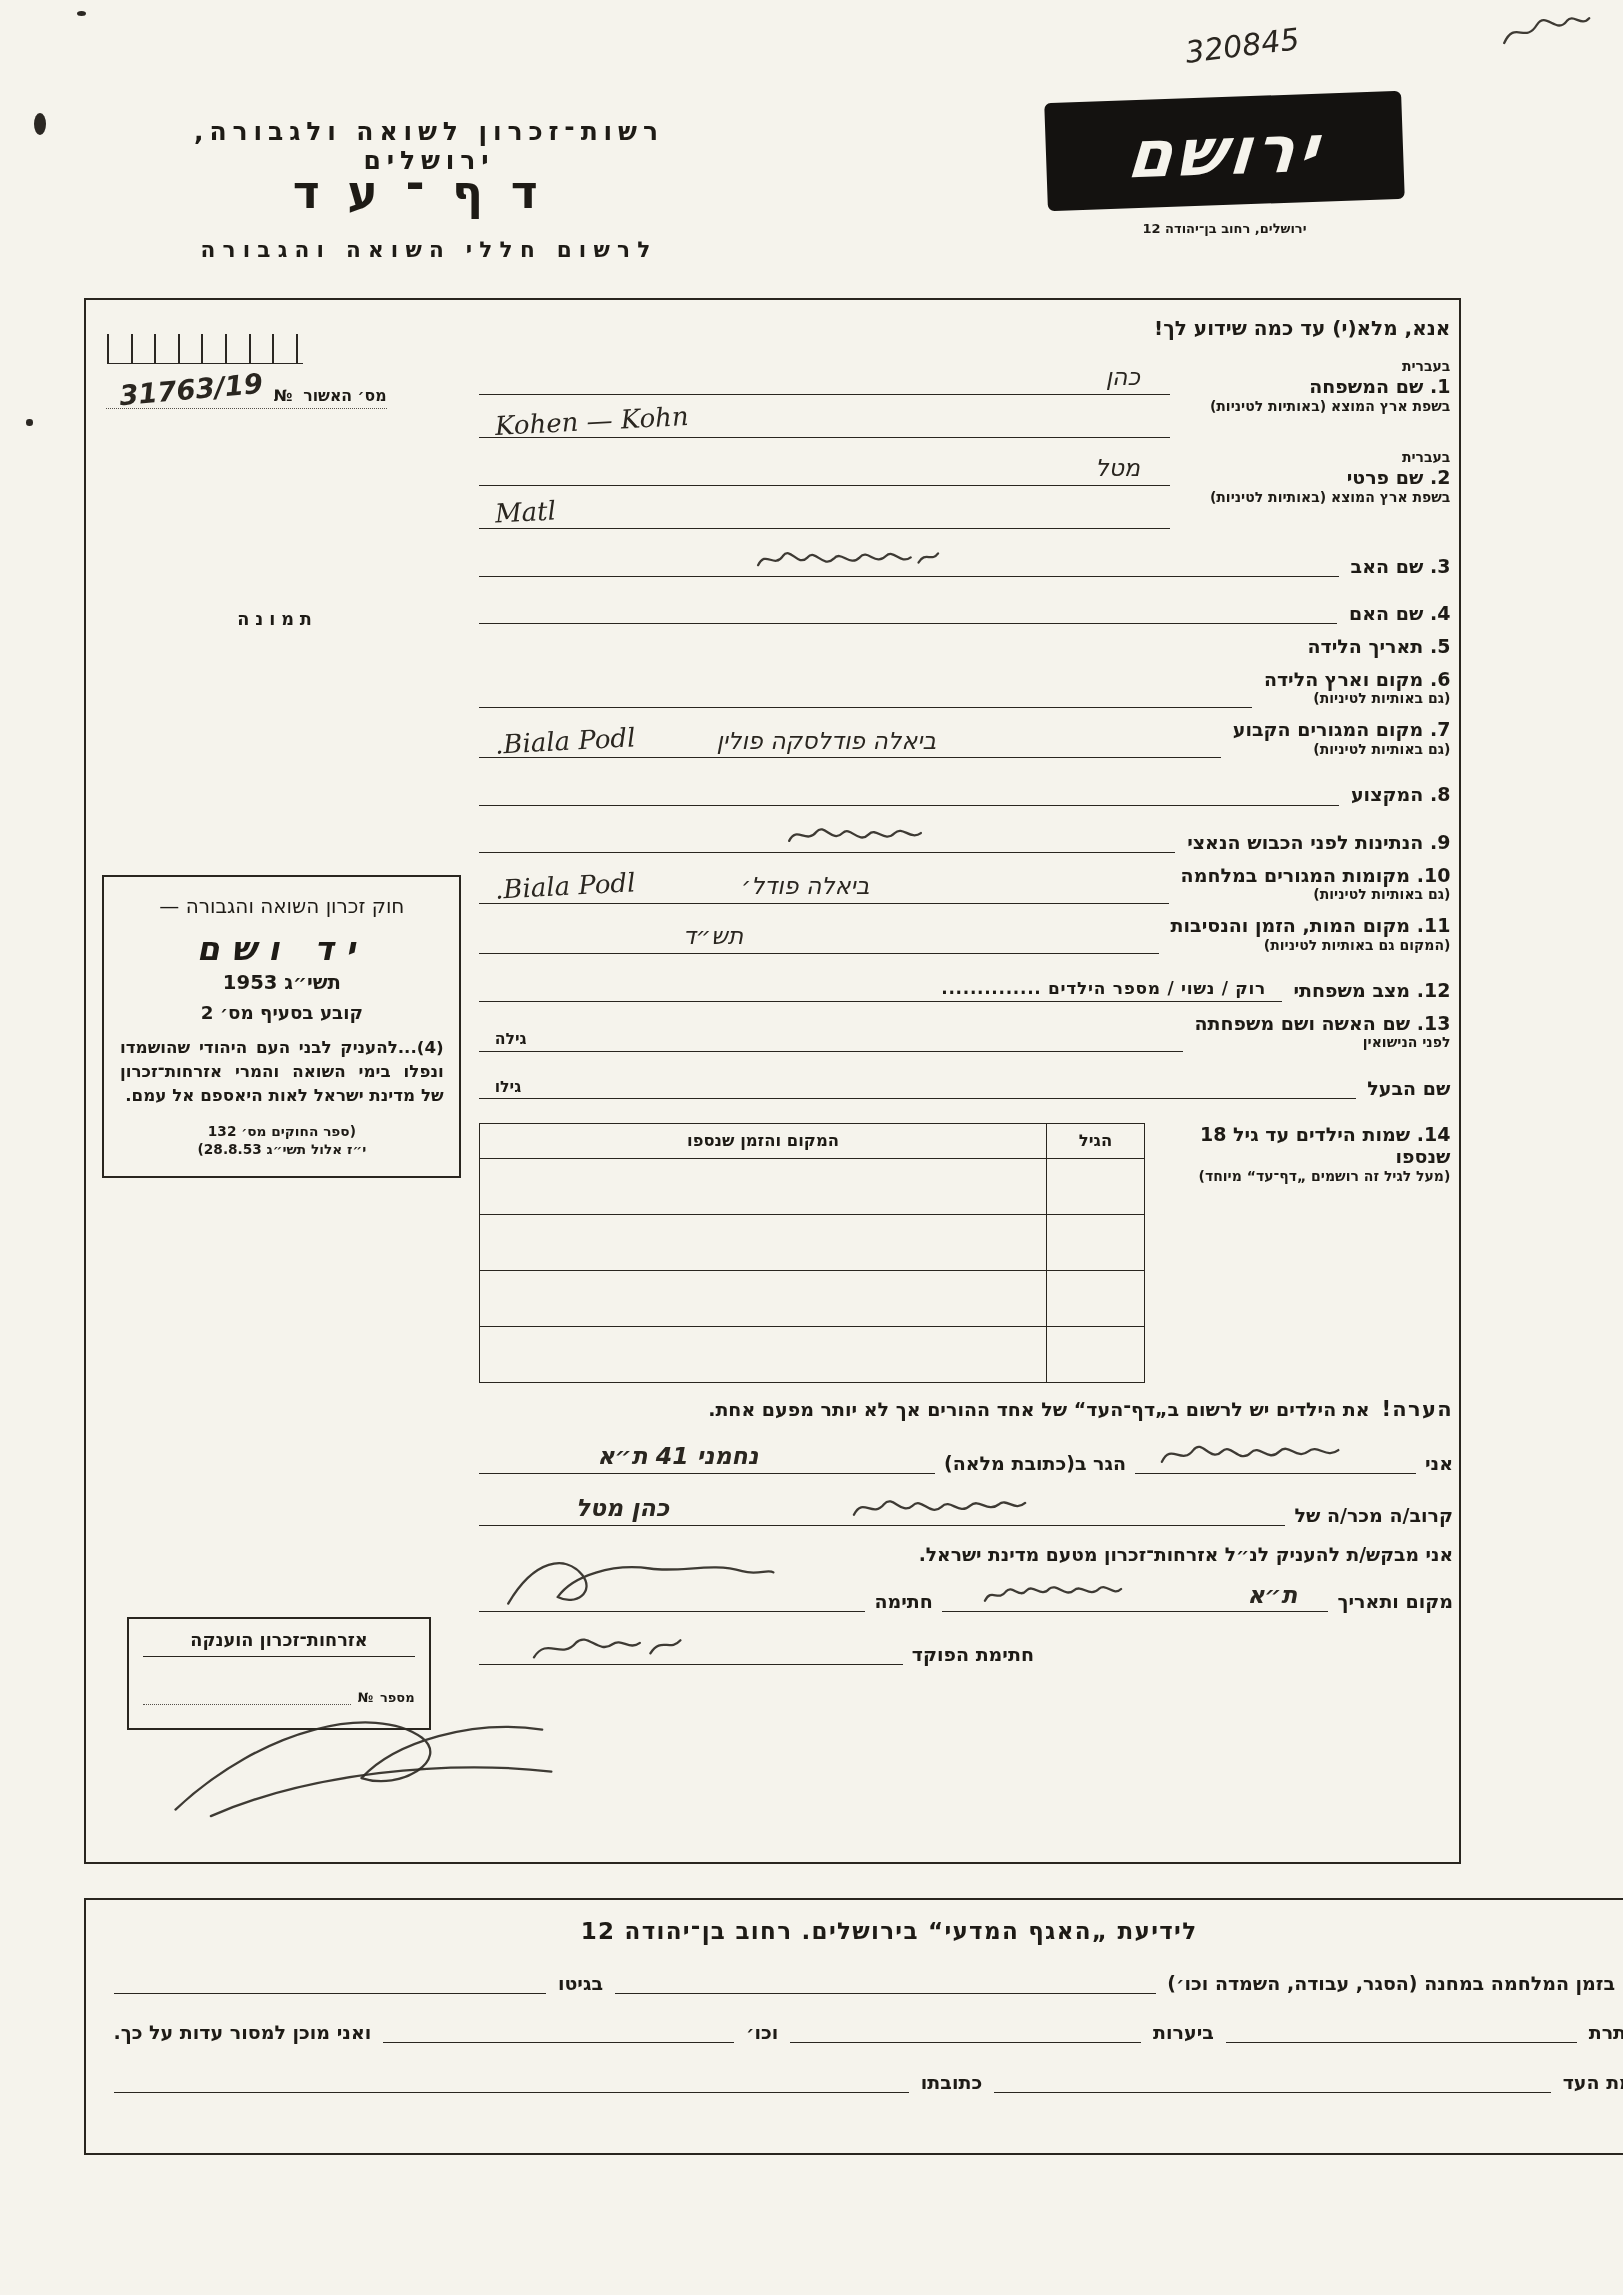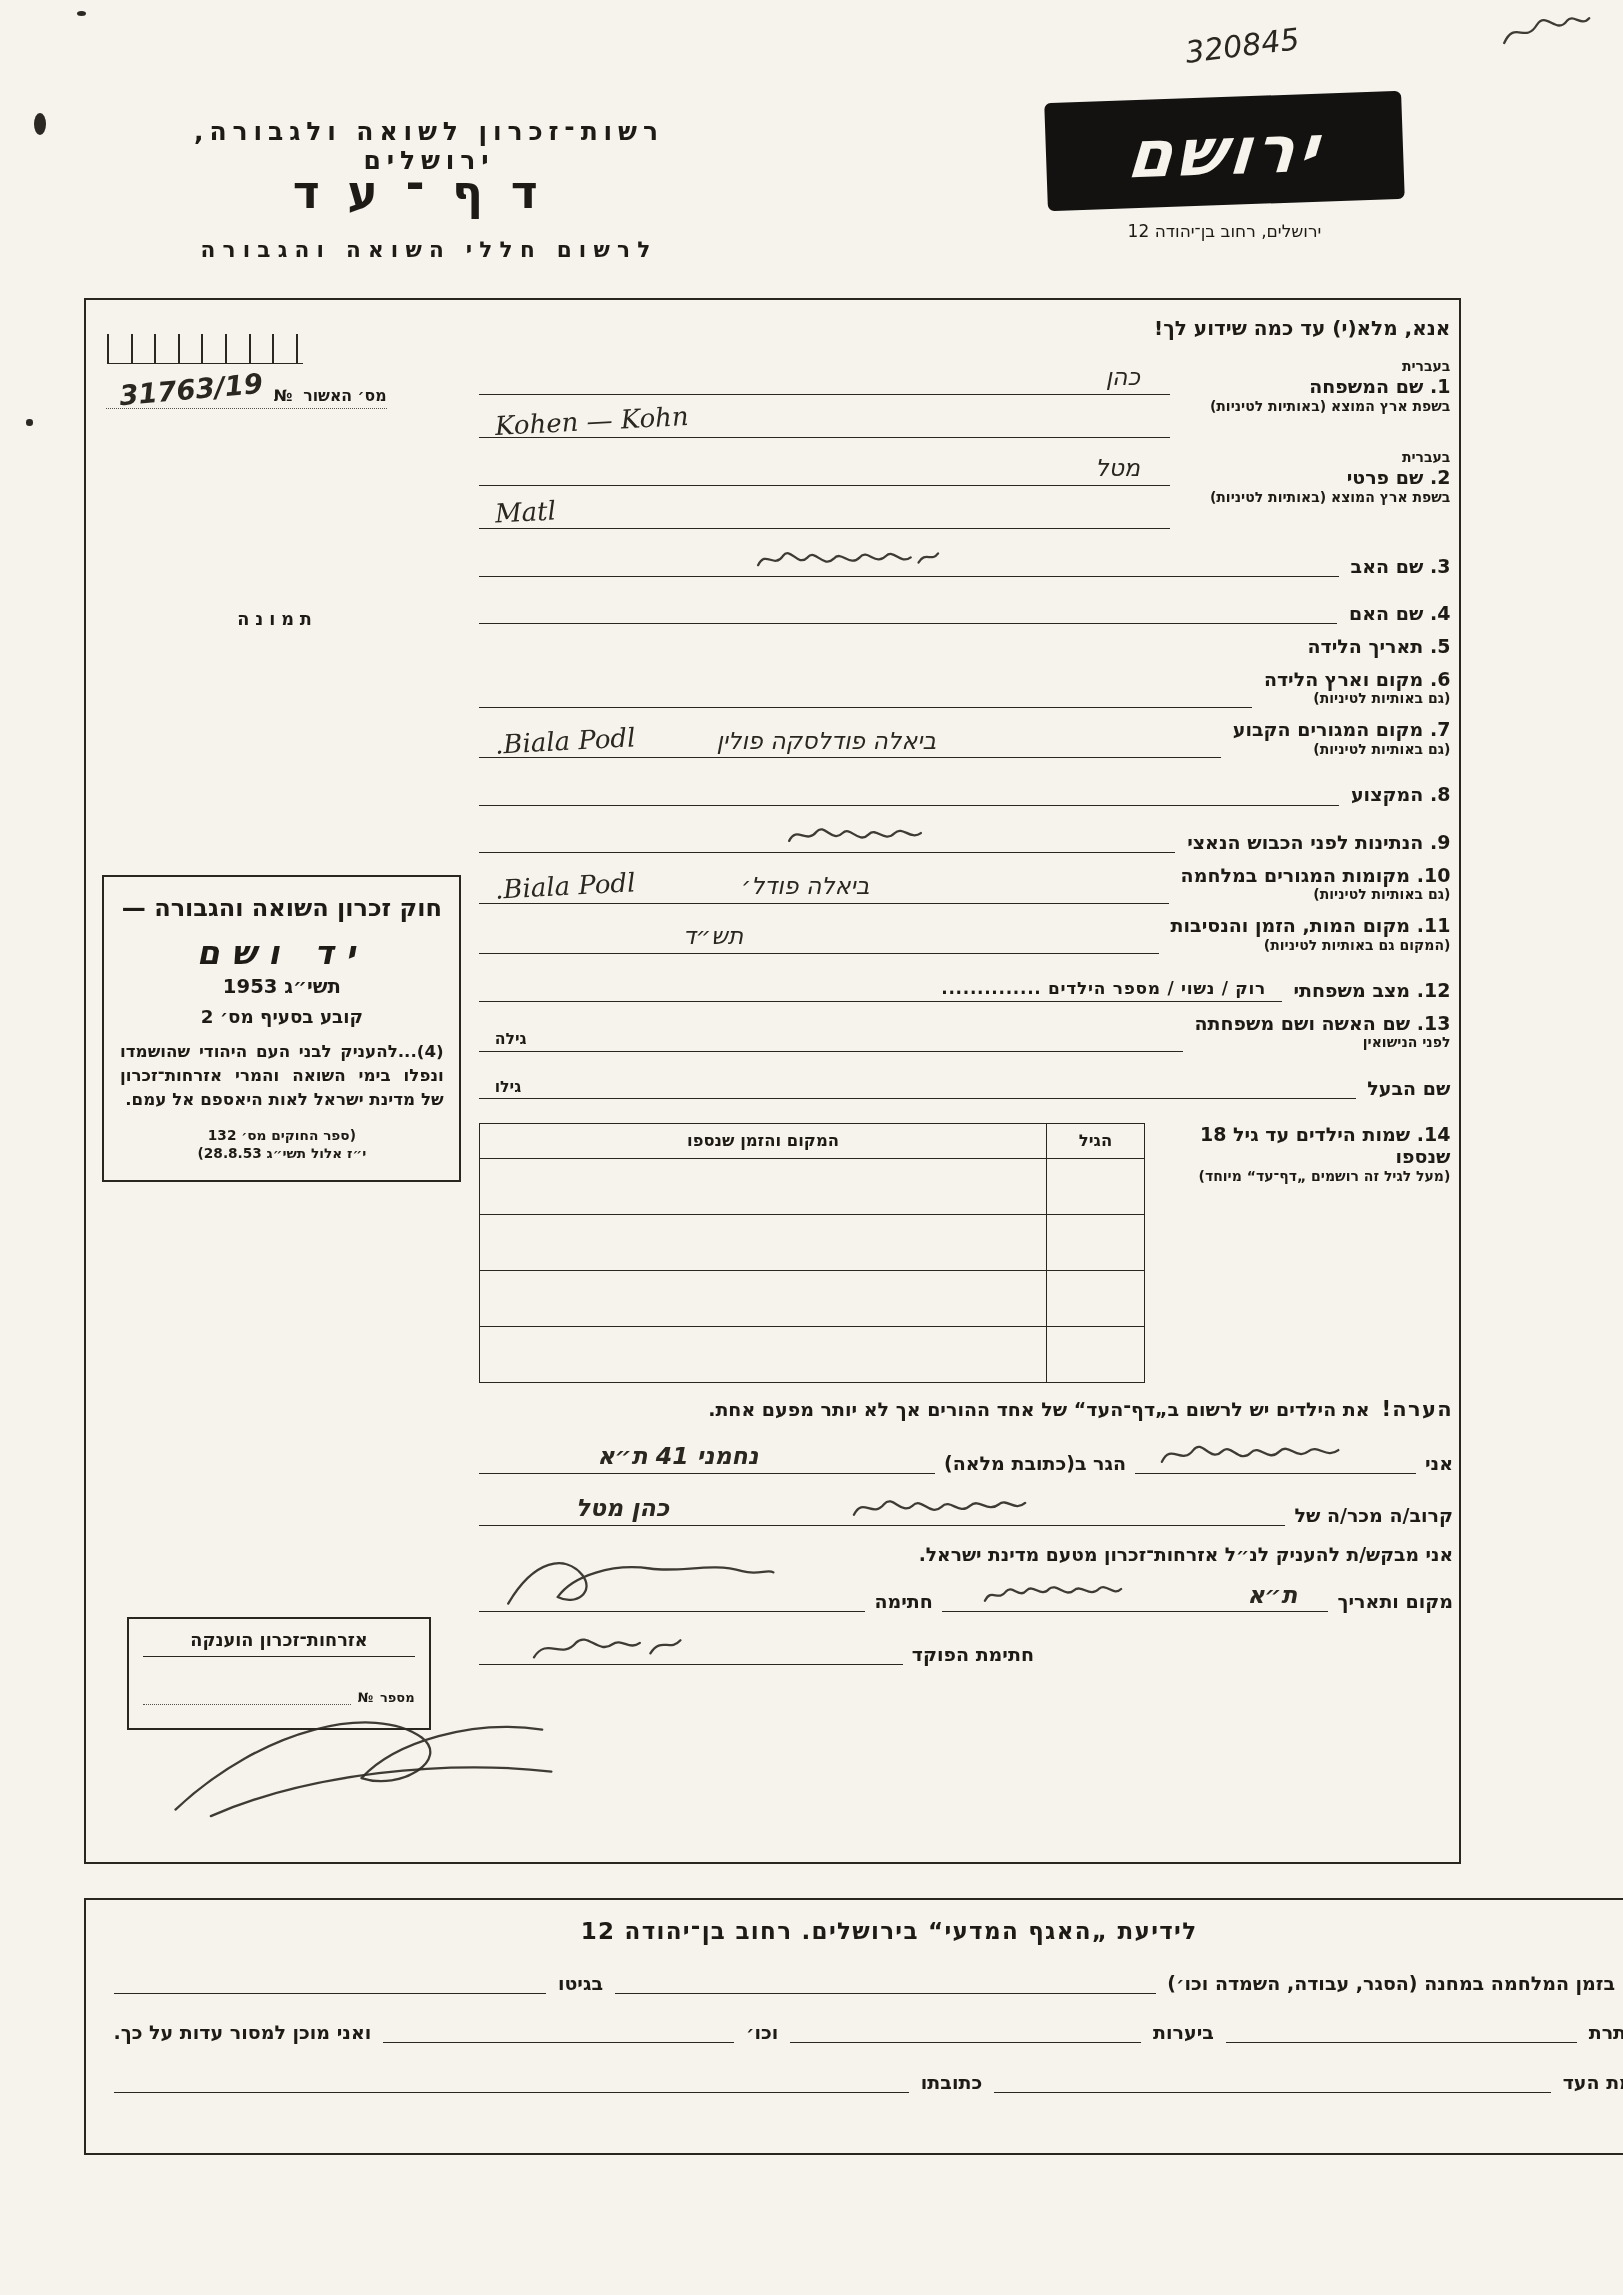--- a/index.html
+++ b/index.html
@@ -19,34 +19,34 @@
   .archive-no{position:absolute;top:27.5px;left:1185px;font-size:30px;transform:rotate(-7deg);}
   .authority{position:absolute;top:117px;left:141px;width:576px;text-align:center;
     font-size:25px;font-weight:900;letter-spacing:5.9px;}
   .form-title{position:absolute;top:165px;left:141px;width:576px;text-align:center;
     font-size:46px;font-weight:900;letter-spacing:27.5px;}
   .form-subtitle{position:absolute;top:237px;left:141px;width:576px;text-align:center;
     font-size:21.6px;font-weight:800;letter-spacing:7.2px;}
   .logo{position:absolute;top:97px;left:1046px;width:357px;height:108px;background:#141210;
     border-radius:6.5px;transform:rotate(-2deg);display:flex;align-items:center;justify-content:center;}
   .logo-text{color:#f5f3ec;font-size:65px;font-weight:900;font-style:italic;letter-spacing:3.9px;transform:skewX(-8deg);}
-  .logo-addr{position:absolute;top:221px;left:1046px;width:357px;text-align:center;font-size:17px;font-weight:400;}
+  .logo-addr{position:absolute;top:221px;left:1046px;width:357px;text-align:center;font-size:13px;font-weight:700;}
   
   .mainbox{position:absolute;left:84px;top:298px;width:1377px;height:1566px;border:2px solid #29251f;}
   
   .ticks{position:absolute;left:21px;top:34px;width:196px;height:30px;border-bottom:1.3px solid #2b2723;
     background-image:repeating-linear-gradient(to right,#2b2723 0 2px,transparent 2px 23.6px);}
   .certline{position:absolute;left:19.6px;top:73px;width:281px;border-bottom:1.3px dotted #55504a;
     padding-bottom:2.6px;display:flex;align-items:flex-end;gap:10.5px;font-size:15.7px;font-weight:700;}
   .cert-hw{font-size:27.5px;transform:rotate(-5deg);}
   .photo-label{position:absolute;left:0;top:309px;width:383px;text-align:center;
     font-size:17.7px;font-weight:700;letter-spacing:5.9px;}
   .lawbox{position:absolute;left:16.4px;top:575px;width:359px;border:2px solid #29251f;
     padding:17px 15.7px;background:#f5f3ec;}
-  .law-head{text-align:center;font-size:24px;font-weight:700;}
+  .law-head{text-align:center;font-size:20px;font-weight:400;}
   .law-name{text-align:center;font-size:33px;font-weight:900;letter-spacing:11.8px;margin:10.5px 0 3.9px;font-style:italic;}
   .law-year{text-align:center;font-size:19.6px;font-weight:800;}
   .law-clause{text-align:center;font-size:18.3px;font-weight:800;margin:7.9px 0 13px;}
   .law-body{font-size:16.7px;font-weight:600;line-height:1.42;text-align:justify;}
   .law-body2{margin-top:10.5px;}
   .law-ref{margin-top:14.4px;text-align:center;font-size:13.7px;font-weight:600;line-height:1.35;}
   .grantbox{position:absolute;left:41px;top:1317px;width:304px;height:113px;border:2px solid #29251f;
     padding:10.5px 14.4px;background:#f5f3ec;}
   .grant-title{font-size:17.7px;font-weight:800;text-align:center;border-bottom:1.3px solid #29251f;padding-bottom:6.5px;}
   .grant-num{margin-top:30px;display:flex;align-items:flex-end;gap:6.5px;font-size:13px;font-weight:700;}

